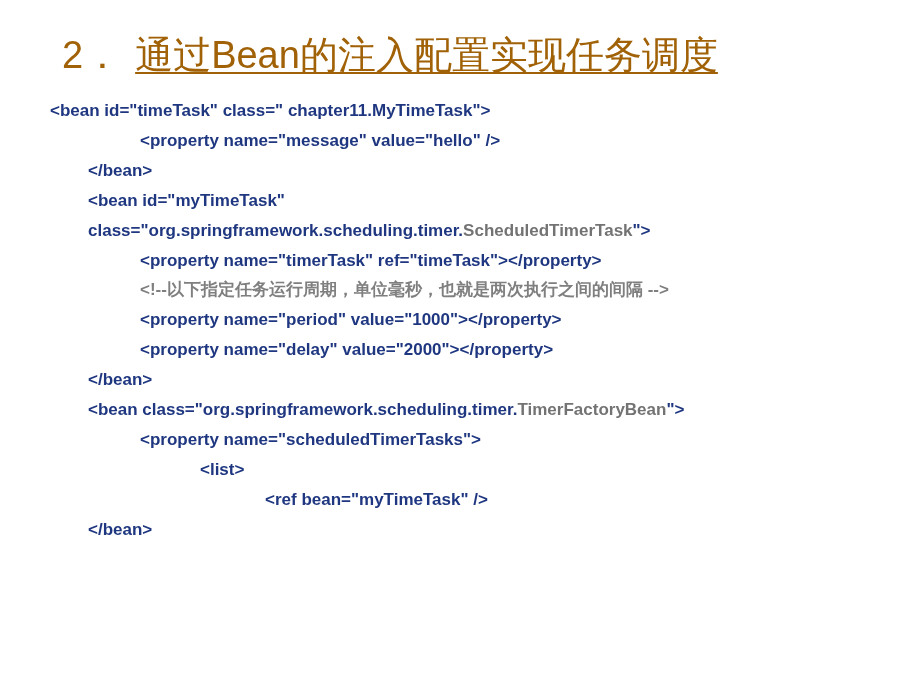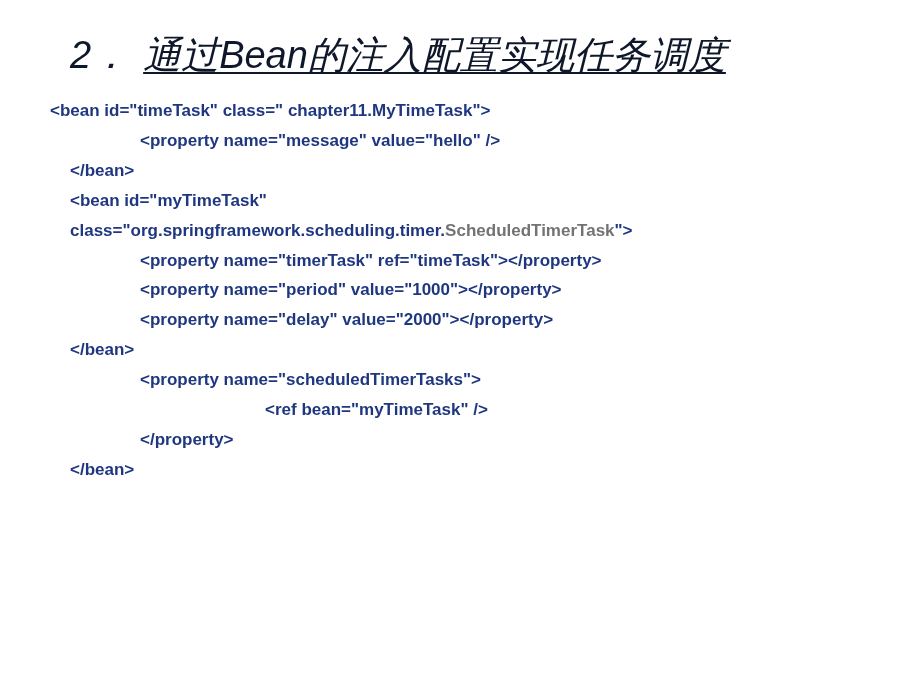--- a/index.html
+++ b/index.html
@@ -10,42 +10,41 @@
     body {
       width: 920px;
       height: 690px;
       background: #ffffff;
       font-family: "Microsoft YaHei", Arial, sans-serif;
       padding: 30px 50px;
       overflow: hidden;
     }
     .title {
       font-size: 38px;
-      color: #0f172a;
+      color: #a16207;
       margin-bottom: 15px;
-      margin-left: 20px;
-      font-style: italic;
+      margin-left: 12px;
     }
     .title .num {
       font-family: Arial, sans-serif;
       margin-right: 14px;
     }
     .title .underline {
       text-decoration: underline;
       text-decoration-thickness: 2px;
       text-underline-offset: 4px;
     }
     .code-block {
       font-family: "Microsoft YaHei", Arial, sans-serif;
       font-size: 17px;
       line-height: 1.76;
       font-weight: bold;
     }
     .indent-0 { margin-left: 0; }
-    .indent-1 { margin-left: 20px; }
+    .indent-1 { margin-left: 38px; }
     .indent-2 { margin-left: 90px; }
     .indent-3 { margin-left: 150px; }
     .indent-4 { margin-left: 215px; }
     .navy { color: #1f3780; }
     .orange { color: #737373; }
     .gray { color: #7f7f7f; }
   </style>
 </head>
 <body>
 
@@ -53,20 +52,22 @@
   <span class="num">2．</span><span class="underline">通过Bean的注入配置实现任务调度</span>
 </div>
 
 <div class="code-block">
   <div class="indent-0 navy"><span>&lt;bean id="timeTask" class=" chapter11.MyTimeTask"&gt;</span></div>
   <div class="indent-2 navy">&lt;property name="message" value="hello" /&gt;</div>
   <div class="indent-1 navy">&lt;/bean&gt;</div>
   <div class="indent-1 navy">&lt;bean id="myTimeTask"</div>
   <div class="indent-1"><span class="navy">class="org.springframework.scheduling.timer.</span><span class="orange">ScheduledTimerTask</span><span class="navy">"&gt;</span></div>
   <div class="indent-2 navy">&lt;property name="timerTask" ref="timeTask"&gt;&lt;/property&gt;</div>
+  <div class="indent-2 gray">&lt;!--以下指定任务运行周期，单位毫秒，也就是两次执行之间的间隔 --&gt;</div>
   <div class="indent-2 navy">&lt;property name="period" value="1000"&gt;&lt;/property&gt;</div>
   <div class="indent-2 navy">&lt;property name="delay" value="2000"&gt;&lt;/property&gt;</div>
   <div class="indent-1 navy">&lt;/bean&gt;</div>
+  <div class="indent-1"><span class="navy">&lt;bean class="org.springframework.scheduling.timer.</span><span class="orange">TimerFactoryBean</span><span class="navy">"&gt;</span></div>
   <div class="indent-2 navy">&lt;property name="scheduledTimerTasks"&gt;</div>
+  <div class="indent-3 navy">&lt;list&gt;</div>
   <div class="indent-4 navy">&lt;ref bean="myTimeTask" /&gt;</div>
-  <div class="indent-2 navy">&lt;/property&gt;</div>
   <div class="indent-1 navy">&lt;/bean&gt;</div>
 </div>
 
 </body></html>

